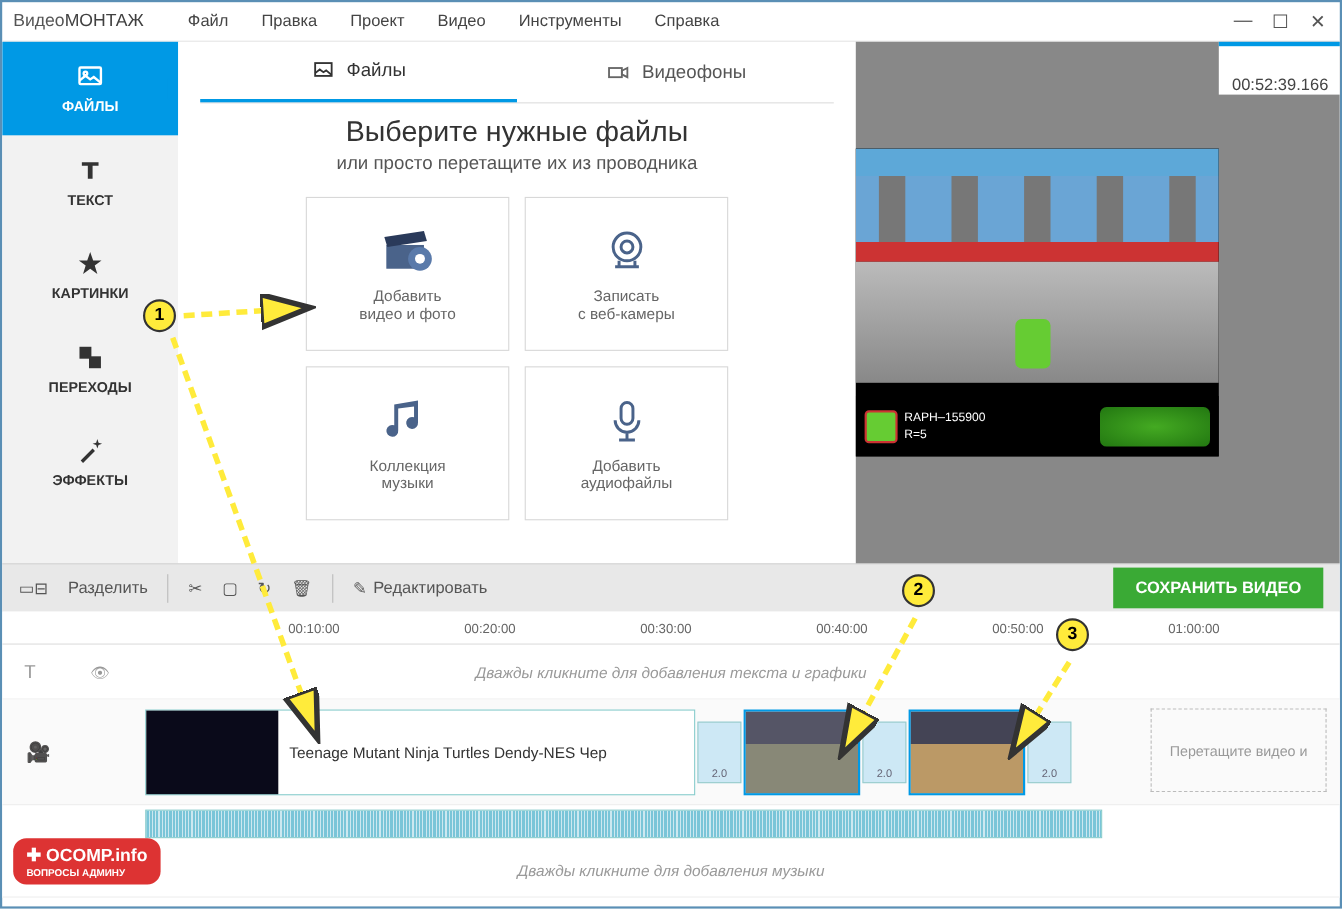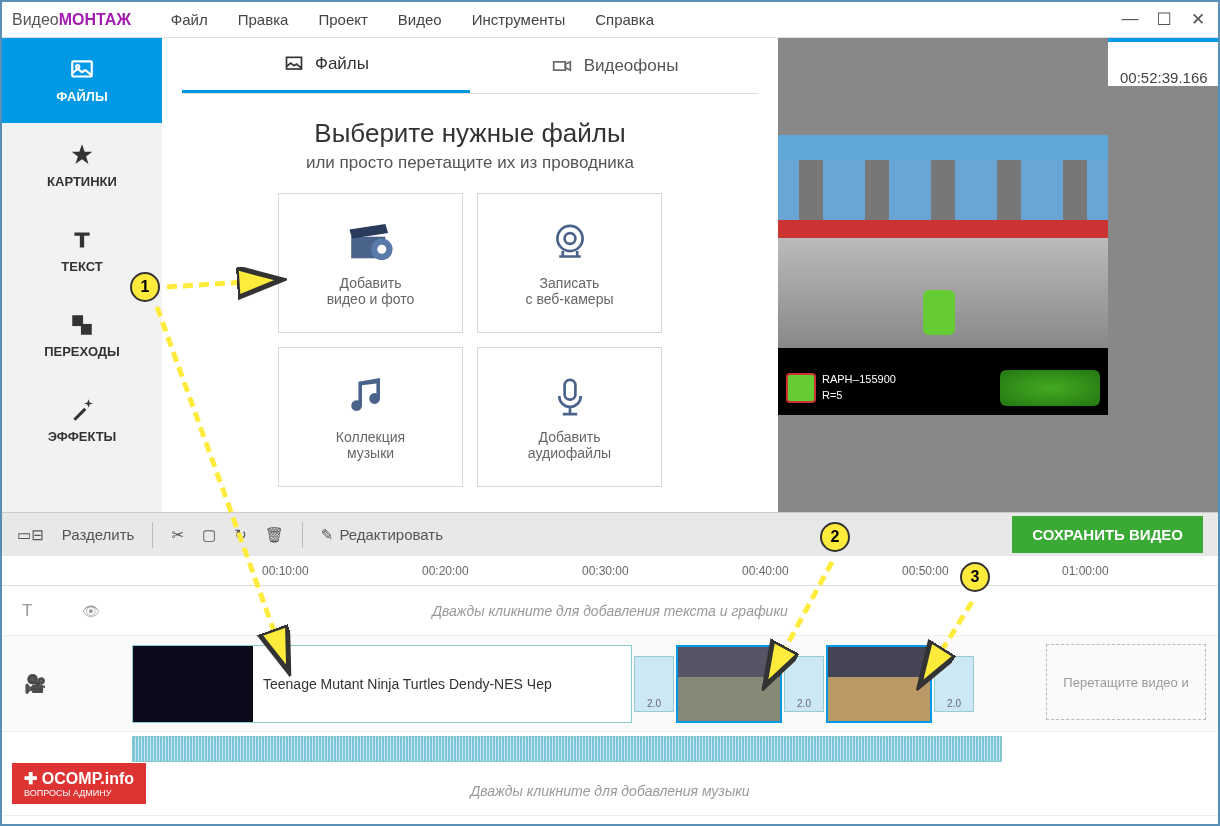--- a/index.html
+++ b/index.html
@@ -1,35 +1,35 @@
 <!DOCTYPE html>
 <html><head>
 <meta charset="utf-8">
 <style>
 *{box-sizing:border-box;margin:0;padding:0;font-family:Arial,sans-serif}
 body{width:1220px;height:826px;border:2px solid #5a8fb5;background:#fff;position:relative;overflow:hidden}
 .titlebar{height:36px;display:flex;align-items:center;padding:0 10px;border-bottom:1px solid #e0e0e0}
 .logo{font-size:16px;font-weight:500}
 .logo .p1{color:#555}
-.logo .p2{color:#a21caf;font-weight:bold}
+.logo .p2{color:#404040;font-weight:normal}
 .menubar{display:flex;gap:30px;margin-left:40px;font-size:15px;color:#444}
 .menubar span{cursor:pointer}
 .winbtns{margin-left:auto;display:flex;gap:14px;color:#555;font-size:17px}
 .winbtns span{cursor:pointer;width:20px;text-align:center}
 .main{display:flex;height:474px}
 .sidebar{width:160px;background:#f2f2f2;display:flex;flex-direction:column}
 .side-item{height:85px;display:flex;flex-direction:column;align-items:center;justify-content:center;gap:6px;font-size:13px;font-weight:bold;color:#333;cursor:pointer;position:relative}
 .side-item.active{background:#0099e5;color:#fff}
 .side-item.active::after{content:"";position:absolute;right:-10px;top:50%;transform:translateY(-50%);border:10px solid transparent;border-left-color:#0099e5}
 .side-item svg{width:26px;height:26px}
 .centerpanel{flex:1;background:#fff;padding:0 20px;position:relative}
 .tabs{display:flex;border-bottom:1px solid #ddd;height:56px}
 .tab{flex:1;display:flex;align-items:center;justify-content:center;gap:10px;font-size:17px;color:#555;cursor:pointer}
 .tab.active{color:#333;border-bottom:3px solid #0099e5;font-weight:500}
-.headline{text-align:center;margin-top:24px}
+.headline{text-align:center;margin-top:10px}
 .headline h2{font-size:26px;font-weight:400;color:#333}
 .headline p{font-size:17px;color:#555;margin-top:4px}
 .grid{display:grid;grid-template-columns:185px 185px;gap:14px;justify-content:center;margin-top:20px}
 .card{height:140px;border:1px solid #d8d8d8;display:flex;flex-direction:column;align-items:center;justify-content:center;gap:8px;color:#666;font-size:14px;text-align:center;cursor:pointer}
 .card svg{width:54px;height:48px}
 .preview{width:440px;background:#888;position:relative;display:flex;flex-direction:row}
 .vidarea{flex:1;display:flex;align-items:center;justify-content:center}
 .vidimg{width:330px;height:280px;background:#000;position:relative;overflow:hidden}
 .sky{position:absolute;top:0;left:0;right:0;height:25px;background:#5da8d8}
 .pillars{position:absolute;top:25px;left:0;right:0;height:60px;background:linear-gradient(#6aa5d5,#6aa5d5);display:flex;justify-content:space-around}
@@ -64,22 +64,22 @@
 .thumb1{width:120px;height:76px;background:#0a0a1a}
 .clipname{padding-left:10px;font-size:14px;color:#333}
 .trans{width:40px;height:56px;background:#cde8f5;border:1px solid #9cc;margin:0 2px;display:flex;align-items:end;justify-content:center;font-size:10px;color:#667;padding-bottom:2px}
 .clip2{width:106px;height:78px;border:2px solid #0099e5;background:#223}
 .clip2 .inner{width:100%;height:100%;background:linear-gradient(#556 40%,#887 40%)}
 .dragzone{position:absolute;right:12px;top:8px;width:160px;height:76px;border:1px dashed #bbb;display:flex;align-items:center;justify-content:center;text-align:center;font-size:13px;color:#999;padding:6px}
 .atrack{height:34px;display:flex;align-items:center;padding-left:130px}
 .wave{flex:1;max-width:870px;height:26px;background:repeating-linear-gradient(90deg,#7ac5d8 0 2px,#cde8f0 2px 3px);border:1px solid #8cc}
 .cammark{position:absolute;left:22px;color:#999;font-size:18px}
 .callout{position:absolute;width:30px;height:30px;background:#ffeb3b;border:2px solid #333;border-radius:50%;display:flex;align-items:center;justify-content:center;font-weight:bold;font-size:16px;z-index:50}
-.watermark{position:absolute;left:10px;bottom:20px;background:#d33;color:#fff;padding:6px 12px;font-size:16px;font-weight:bold;border-radius:0;z-index:60}
-.watermark small{display:block;font-size:9px;font-weight:normal}
+.watermark{position:absolute;left:10px;bottom:20px;background:#d33;color:#fff;padding:6px 12px;font-size:16px;font-weight:bold;border-radius:12px;z-index:60}
+.watermark small{display:block;font-size:9px;font-weight:bold}
 svg.arrow{position:absolute;z-index:45;pointer-events:none}
 </style>
 </head>
 <body>
 
 <div class="titlebar">
   <div class="logo">
     <span class="p1">Видео</span><span class="p2">МОНТАЖ</span>
   </div>
   <div class="menubar">
@@ -102,29 +102,29 @@
     <div class="side-item active">
       <svg viewBox="0 0 24 24" fill="none" stroke="#fff" stroke-width="2">
           <rect x="3" y="4" width="18" height="14" rx="1"></rect>
           <circle cx="8" cy="9" r="1.5"></circle>
           <path d="M3 15l5-4 4 3 3-2 6 5"></path>
         </svg>
       <span>ФАЙЛЫ</span>
     </div>
     <div class="side-item">
       <svg viewBox="0 0 24 24" fill="#333">
-          <path d="M12 2l2.5 7h7l-5.7 4.3 2.2 7L12 16l-6 4.3 2.2-7L2.5 9h7z"></path>
-        </svg>
-      <span>КАРТИНКИ</span>
+          <path d="M5 5h14v3h-5v11h-4V8H5z"></path>
+        </svg>
+      <span>ТЕКСТ</span>
     </div>
     <div class="side-item">
       <svg viewBox="0 0 24 24" fill="#333">
-          <path d="M5 5h14v3h-5v11h-4V8H5z"></path>
-        </svg>
-      <span>ТЕКСТ</span>
+          <path d="M12 2l2.5 7h7l-5.7 4.3 2.2 7L12 16l-6 4.3 2.2-7L2.5 9h7z"></path>
+        </svg>
+      <span>КАРТИНКИ</span>
     </div>
     <div class="side-item">
       <svg viewBox="0 0 24 24" fill="#333">
           <rect x="3" y="3" width="10" height="10"></rect>
           <rect x="11" y="11" width="10" height="10"></rect>
         </svg>
       <span>ПЕРЕХОДЫ</span>
     </div>
     <div class="side-item">
       <svg viewBox="0 0 24 24" fill="#333">

